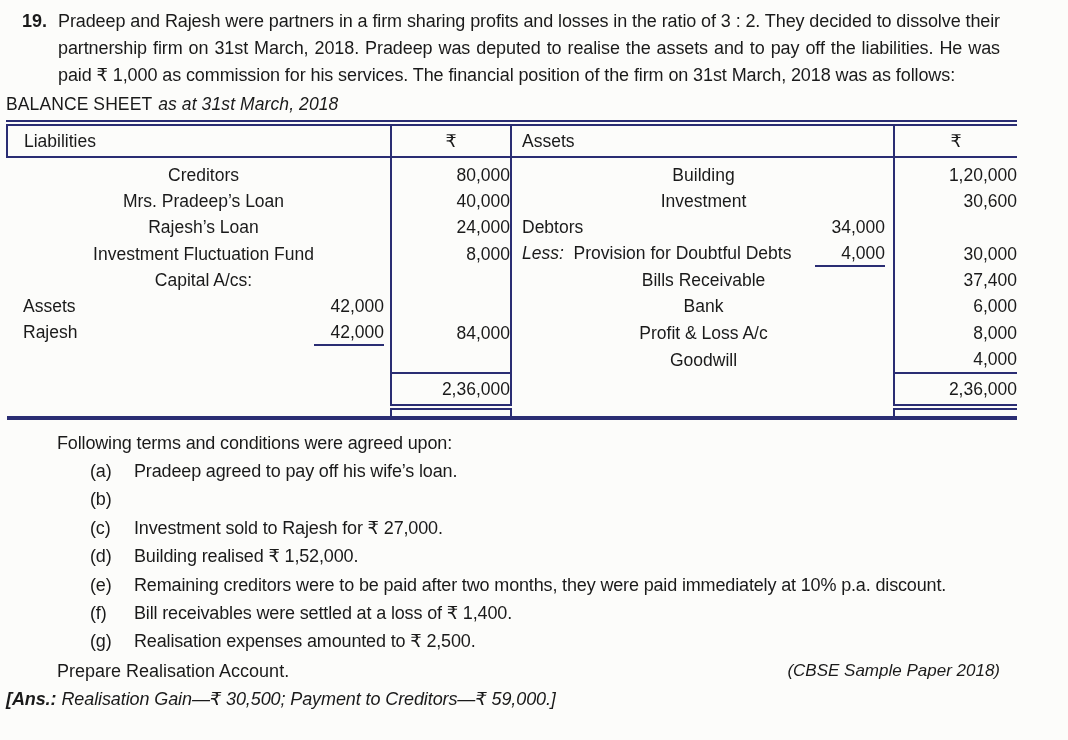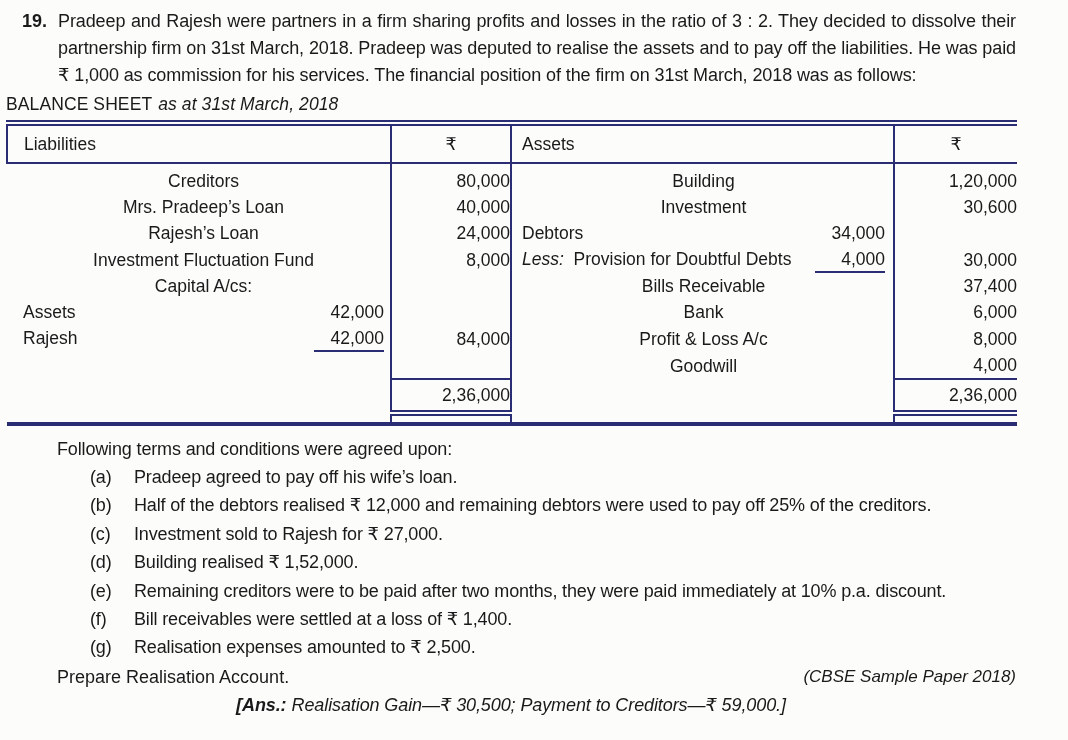--- a/index.html
+++ b/index.html
@@ -4,21 +4,21 @@
 <style>
   * { box-sizing: border-box; }
   html, body { margin: 0; padding: 0; }
   body {
     width: 1068px; height: 740px;
     background: #fcfcfa;
     color: #1a1a1a;
     font-family: "Liberation Sans", "DejaVu Sans", sans-serif;
     overflow: hidden;
   }
-  .page { padding: 8px 52px 0 6px; width: 1068px; }
+  .page { padding: 8px 68px 0 6px; width: 1068px; }
 
   
   .question-row { display: flex; margin-left: 16px; }
   .q-num { flex: none; width: 36px; font-weight: bold; font-size: 18px; line-height: 27px; }
   .q-text { font-size: 18px; line-height: 27px; text-align: justify; letter-spacing: -0.1px; }
 
   
   .bs-title { text-align: left; font-size: 17.5px; margin-top: 5px; letter-spacing: 0.1px; }
   .bs-title .t-date { font-style: italic; margin-left: 6px; font-weight: 500; }
 
@@ -29,21 +29,21 @@
     border-top: 6px double #2a2d73;
     border-bottom: 4px solid #2a2d73;
     font-size: 17.5px;
   }
   table.bs col.c1 { width: 384px; }
   table.bs col.c2 { width: 120px; }
   table.bs col.c3 { width: 383px; }
   table.bs col.c4 { width: 123px; }
 
   table.bs th {
-    font-weight: normal; text-align: left; height: 40px;
+    font-weight: normal; text-align: left; height: 34px;
     border-bottom: 2px solid #2a2d73; padding: 0;
   }
   table.bs th.h-name1 { padding-left: 16px; border-left: 2px solid #2a2d73; }
   table.bs th.h-name2 { padding-left: 10px; }
   table.bs th.h-amt { text-align: center; }
 
   table.bs td { padding: 0; height: 26px; line-height: 26px; vertical-align: middle; }
   tbody tr.first td { padding-top: 4px; }
   .bl { border-left: 2px solid #2a2d73; }
 
@@ -68,21 +68,21 @@
   .terms { margin-top: 9px; font-size: 18px; letter-spacing: -0.15px; }
   .terms-intro { margin-left: 51px; line-height: 28px; }
   .term-item { display: flex; margin-left: 84px; line-height: 28.4px; white-space: nowrap; }
   .term-label { flex: none; width: 44px; }
   .term-text { flex: none; }
 
   .closing-row { display: flex; justify-content: space-between; margin-top: 1px; font-size: 18px; line-height: 28px; }
   .closing-left { margin-left: 51px; }
   .closing-source { font-style: italic; font-size: 17px; }
 
-  .answer-row { text-align: center; font-size: 18px; line-height: 28px; font-style: italic; letter-spacing: -0.1px; }
+  .answer-row { text-align: left; font-size: 18px; line-height: 28px; font-style: italic; letter-spacing: -0.1px; }
   .answer-prefix { font-weight: bold; margin-right: 5px; }
 </style>
 </head>
 <body>
 
 <div class="page">
 
   <div class="question-row">
     <div class="q-num">19.</div>
     <div class="q-text">Pradeep and Rajesh were partners in a firm sharing profits and losses in the ratio of 3 : 2. They decided to dissolve their partnership firm on 31st March, 2018. Pradeep was deputed to realise the assets and to pay off the liabilities. He was paid ₹ 1,000 as commission for his services. The financial position of the firm on 31st March, 2018 was as follows:</div>
@@ -243,21 +243,20 @@
 
   <div class="terms">
     <div class="terms-intro">Following terms and conditions were agreed upon:</div>
     <div id="terms-list">
         <div class="term-item">
           <span class="term-label">(a)</span>
           <span class="term-text">Pradeep agreed to pay off his wife’s loan.</span>
         </div>
         <div class="term-item">
           <span class="term-label">(b)</span>
-          <span class="term-text">Half of the debtors realised ₹ 12,000 and remaining debtors were used to pay off 25% of the creditors.</span>
         </div>
         <div class="term-item">
           <span class="term-label">(c)</span>
           <span class="term-text">Investment sold to Rajesh for ₹ 27,000.</span>
         </div>
         <div class="term-item">
           <span class="term-label">(d)</span>
           <span class="term-text">Building realised ₹ 1,52,000.</span>
         </div>
         <div class="term-item">

